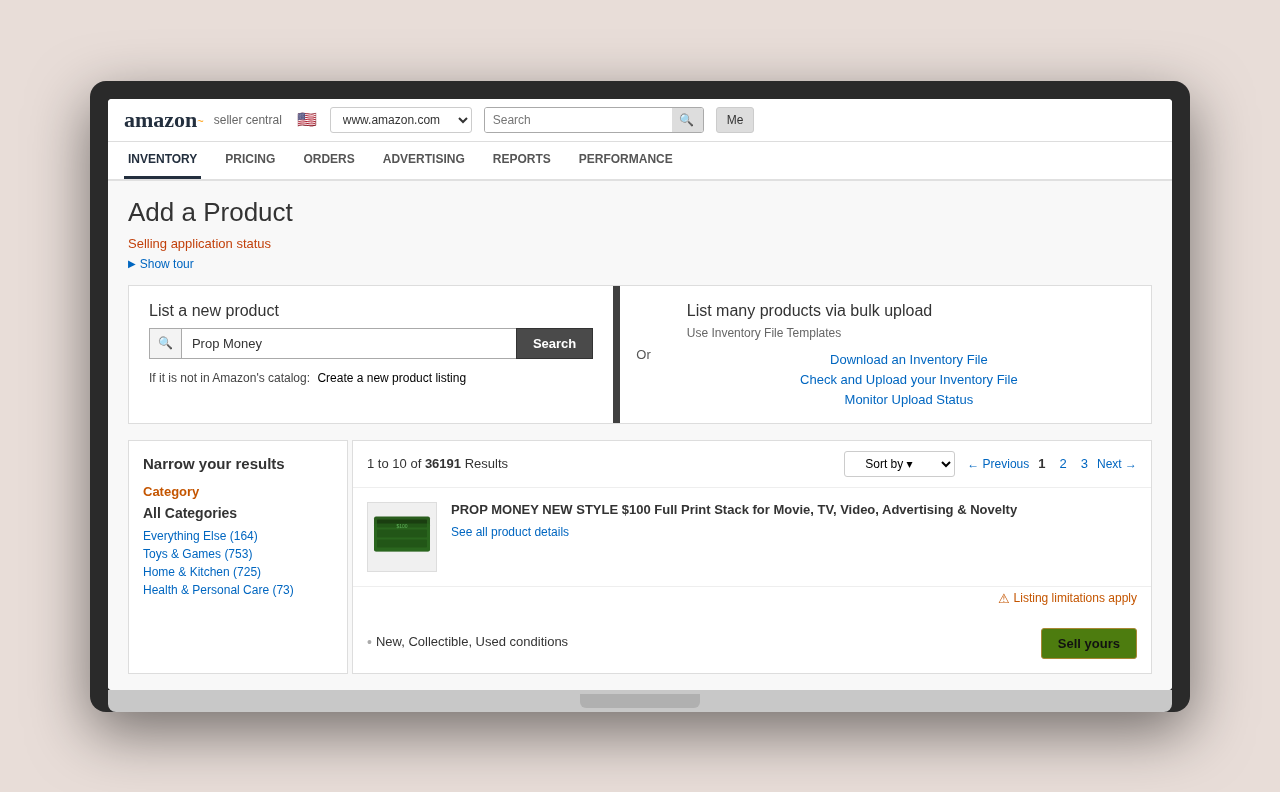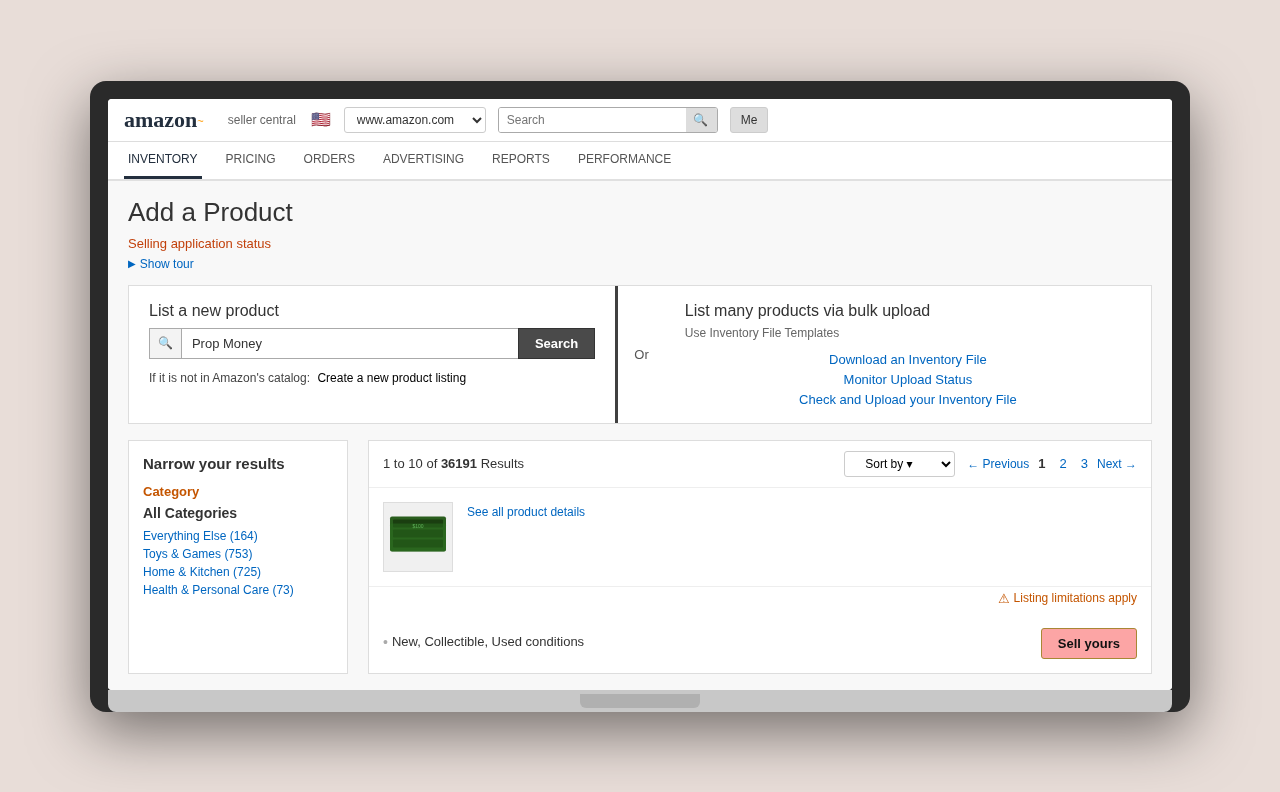--- a/index.html
+++ b/index.html
@@ -49,21 +49,21 @@
       border-bottom: 1px solid #ddd;
       padding: 8px 16px;
       display: flex;
       align-items: center;
       gap: 12px;
     }
 
     .logo-area {
       display: flex;
       align-items: center;
-      gap: 20px;
+      gap: 6px;
     }
 
     .domain-select {
       border: 1px solid #ccc;
       border-radius: 3px;
       padding: 4px 8px;
       font-size: 12px;
       background: #fff;
       color: #333;
     }
@@ -111,21 +111,21 @@
       background: #fff;
       border-bottom: 2px solid #e0e0e0;
       padding: 0 16px;
       display: flex;
       gap: 20px;
     }
 
     .nav-item {
       padding: 10px 4px;
       font-size: 12px;
-      font-weight: normal;
+      font-weight: bold;
       color: #555;
       cursor: pointer;
       border-bottom: 3px solid transparent;
       text-transform: uppercase;
     }
 
     .nav-item.active {
       color: #232f3e;
       border-bottom: 3px solid #232f3e;
     }
@@ -172,21 +172,21 @@
     .two-col {
       display: flex;
       background: #fff;
       border: 1px solid #ddd;
       margin-bottom: 16px;
     }
 
     .col-left {
       flex: 1;
       padding: 16px 20px;
-      border-right: 3px solid #404040;
+      border-right: 7px solid #404040;
     }
 
     .col-divider {
       display: flex;
       align-items: center;
       justify-content: center;
       padding: 0 16px;
       color: #555;
       font-size: 13px;
     }
@@ -277,21 +277,21 @@
       color: #0066c0;
       font-size: 13px;
       text-decoration: none;
       cursor: pointer;
       text-align: center;
     }
 
     
     .results-section {
       display: flex;
-      gap: 20px;
+      gap: 4px;
     }
 
     
     .narrow-sidebar {
       width: 220px;
       background: #fff;
       border: 1px solid #ddd;
       padding: 14px;
       flex-shrink: 0;
     }
@@ -451,21 +451,21 @@
 
     .conditions-text {
       font-size: 13px;
       color: #333;
       display: flex;
       align-items: center;
       gap: 4px;
     }
 
     .sell-yours-btn {
-      background: #fca5a5;
+      background: #4d7c0f;
       border: 1px solid #a88734;
       border-radius: 3px;
       padding: 7px 16px;
       font-size: 13px;
       color: #111;
       cursor: pointer;
       font-weight: bold;
     }
   </style>
 </head>
@@ -530,22 +530,22 @@
           </div>
         </div>
         <div class="col-divider">
           <span>Or</span>
         </div>
         <div class="col-right">
           <div class="bulk-title">List many products via bulk upload</div>
           <div class="bulk-subtitle">Use Inventory File Templates</div>
           <div class="bulk-links">
             <a class="bulk-link">Download an Inventory File</a>
+            <a class="bulk-link">Check and Upload your Inventory File</a>
             <a class="bulk-link">Monitor Upload Status</a>
-            <a class="bulk-link">Check and Upload your Inventory File</a>
           </div>
         </div>
       </div>
 
       
       <div class="results-section">
 
         <div class="narrow-sidebar">
           <div class="narrow-title">Narrow your results</div>
           <div class="category-label">Category</div>
@@ -600,20 +600,21 @@
               <svg viewBox="0 0 60 50">
                 <rect x="2" y="5" width="56" height="35" rx="2" fill="#2a5e1e"></rect>
                 <rect x="5" y="8" width="50" height="8" rx="1" fill="#1a3e10"></rect>
                 <text x="30" y="16" text-anchor="middle" font-size="5" fill="#90ee90" font-family="Arial">$100</text>
                 <rect x="5" y="18" width="50" height="8" rx="1" fill="#1a3e10"></rect>
                 <rect x="5" y="28" width="50" height="8" rx="1" fill="#1a3e10"></rect>
                 <rect x="2" y="12" width="56" height="28" rx="2" fill="#2a6e1e" opacity="0.5"></rect>
               </svg>
             </div>
             <div class="product-info">
+              <div class="product-title">PROP MONEY NEW STYLE $100 Full Print Stack for Movie, TV, Video, Advertising &amp; Novelty</div>
               <a class="see-details">See all product details</a>
             </div>
           </div>
           <div class="listing-limitations">
             <span style="color:#c45500;font-size:13px;">⚠</span>
             <span>Listing limitations apply</span>
           </div>
 
           <div class="product-item-2">
             <div style="flex:1;padding:6px 0;">

